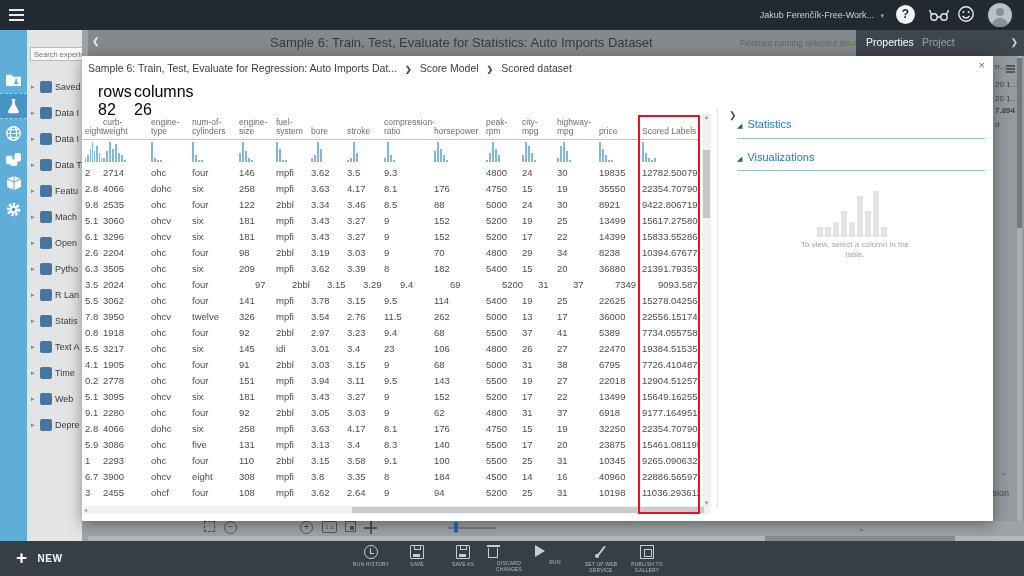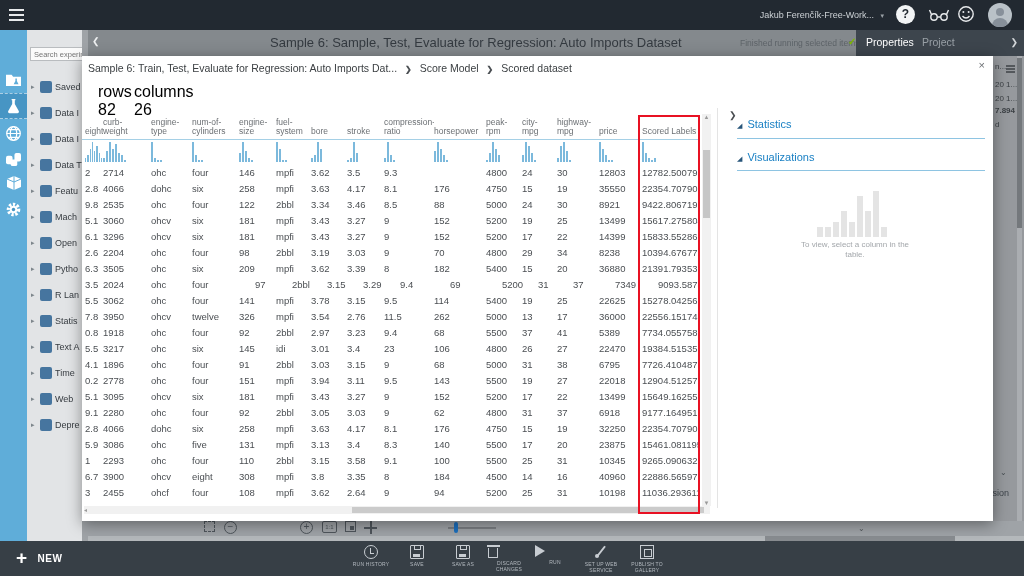--- a/index.html
+++ b/index.html
@@ -171,21 +171,21 @@
       <path d="M5.5 11c1 1.4 2.3 2 3.5 2s2.5-.6 3.5-2" fill="none" stroke="#e8eaec" stroke-width="1.3"></path>
         </svg></span>
     <div class="avatar">
         <div class="head"></div>
         <div class="body"></div>
       </div>
   </div>
 
   <div class="headerbar">
     <span class="hb-collapse">❮</span>
-    <span class="hb-title">Sample 6: Sample, Test, Evaluate for Regression: Auto Imports Dataset</span>
+    <span class="hb-title">Sample 6: Train, Test, Evaluate for Statistics: Auto Imports Dataset</span>
     <span class="hb-status">Finished running selected items</span>
     <span class="hb-check">✓</span>
     <div class="hb-right">
       <span class="hb-tab1">Properties</span>
       <span class="hb-tab2">Project</span>
       <span class="hb-chevron">❯</span>
     </div>
   </div>
 
   <div class="sidebar">
@@ -537,21 +537,21 @@
             <div class="tcell" style="width: 47px;">four</div>
             <div class="tcell" style="width: 37px;">146</div>
             <div class="tcell" style="width: 35px;">mpfi</div>
             <div class="tcell" style="width: 36px;">3.62</div>
             <div class="tcell" style="width: 37px;">3.5</div>
             <div class="tcell" style="width: 50px;">9.3</div>
             <div class="tcell" style="width: 52px; margin-top: 12px;">116</div>
             <div class="tcell" style="width: 36px;">4800</div>
             <div class="tcell" style="width: 35px;">24</div>
             <div class="tcell" style="width: 42px;">30</div>
-            <div class="tcell" style="width: 43px;">12803</div>
+            <div class="tcell" style="width: 43px;">19835</div>
             <div class="tcell" style="width: 57px;">12782.500798</div>
           </div>
           <div class="trow">
             <div class="tcell" style="width: 18px;">2.8</div>
             <div class="tcell" style="width: 48px;">4066</div>
             <div class="tcell" style="width: 41px;">dohc</div>
             <div class="tcell" style="width: 47px;">six</div>
             <div class="tcell" style="width: 37px;">258</div>
             <div class="tcell" style="width: 35px;">mpfi</div>
             <div class="tcell" style="width: 36px;">3.63</div>
@@ -729,21 +729,21 @@
             <div class="tcell" style="width: 50px;">23</div>
             <div class="tcell" style="width: 52px;">106</div>
             <div class="tcell" style="width: 36px;">4800</div>
             <div class="tcell" style="width: 35px;">26</div>
             <div class="tcell" style="width: 42px;">27</div>
             <div class="tcell" style="width: 43px;">22470</div>
             <div class="tcell" style="width: 57px;">19384.515351</div>
           </div>
           <div class="trow">
             <div class="tcell" style="width: 18px;">4.1</div>
-            <div class="tcell" style="width: 48px;">1896</div>
+            <div class="tcell" style="width: 48px;">1905</div>
             <div class="tcell" style="width: 41px;">ohc</div>
             <div class="tcell" style="width: 47px;">four</div>
             <div class="tcell" style="width: 37px;">91</div>
             <div class="tcell" style="width: 35px;">2bbl</div>
             <div class="tcell" style="width: 36px;">3.03</div>
             <div class="tcell" style="width: 37px;">3.15</div>
             <div class="tcell" style="width: 50px;">9</div>
             <div class="tcell" style="width: 52px;">68</div>
             <div class="tcell" style="width: 36px;">5000</div>
             <div class="tcell" style="width: 35px;">31</div>

